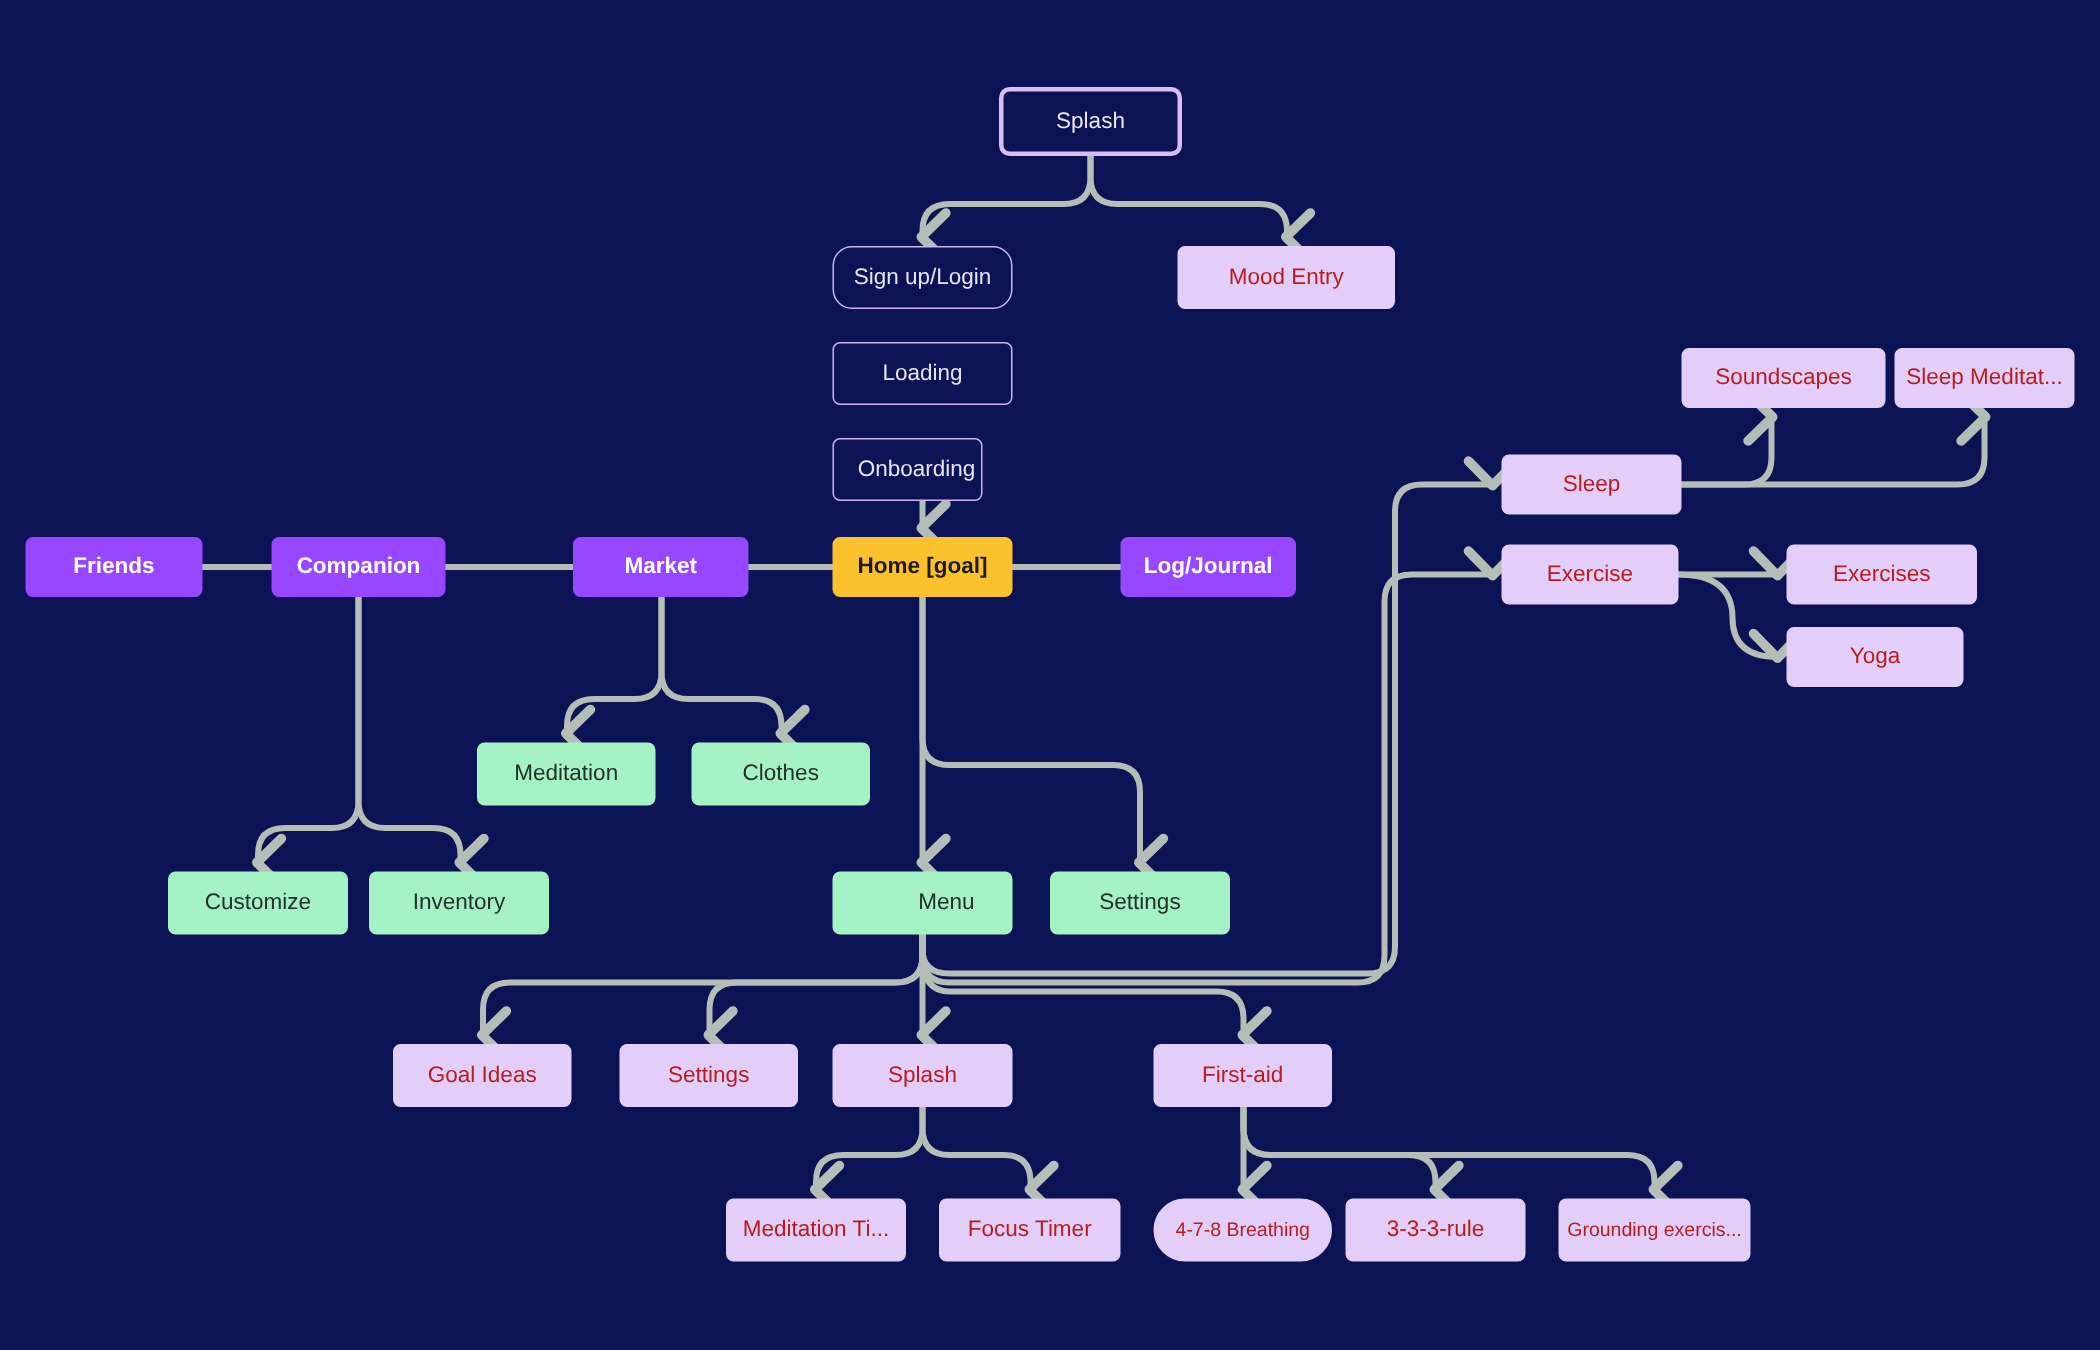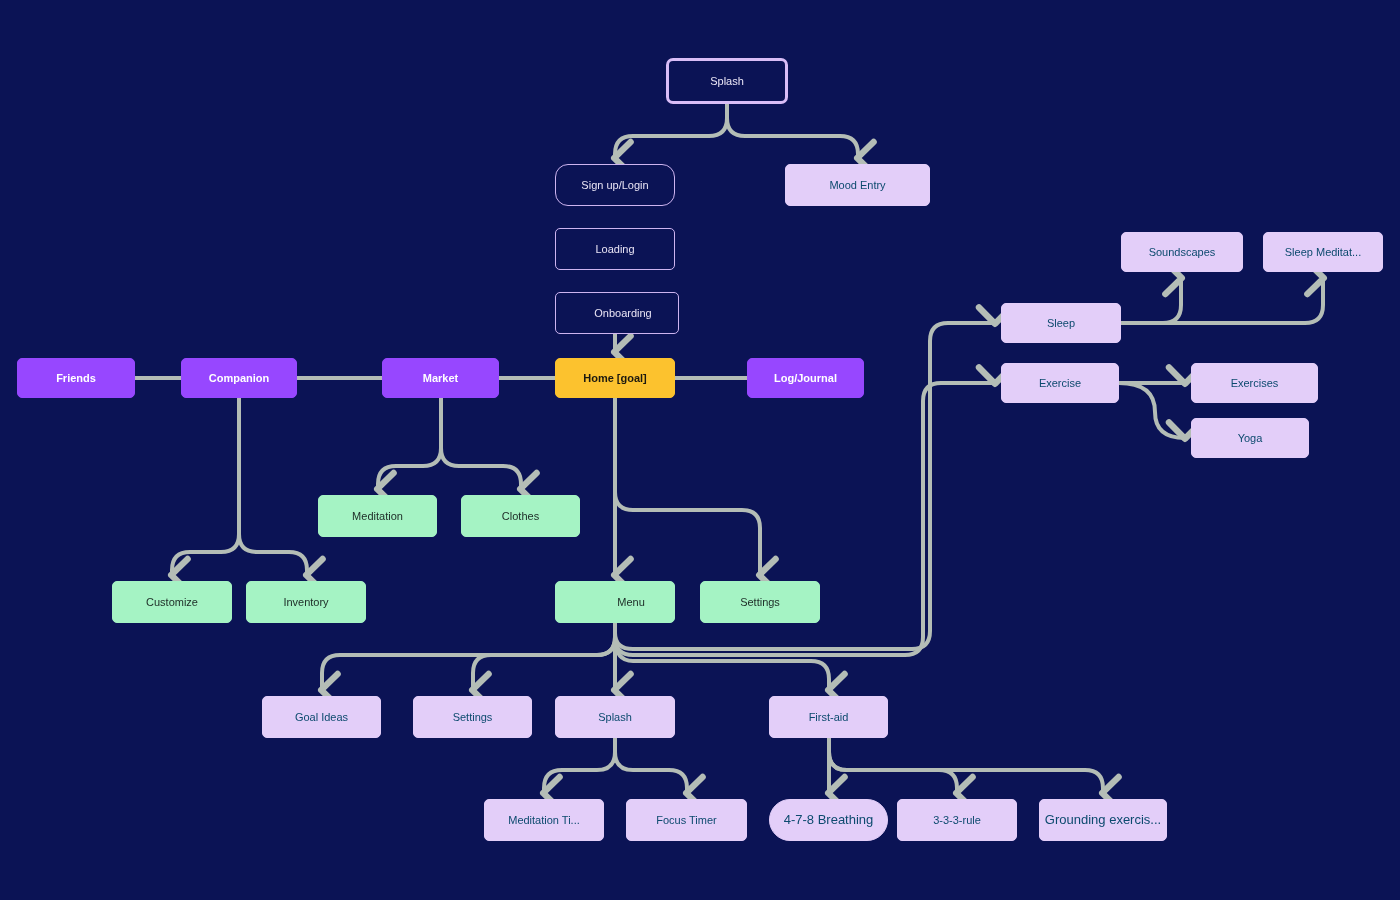--- a/index.html
+++ b/index.html
@@ -26,41 +26,41 @@
     pointer-events: none;
   }
   .node {
     position: absolute;
     box-sizing: border-box;
     display: flex;
     align-items: center;
     justify-content: center;
     text-align: center;
     border-radius: 5px;
-    font-size: 11px;
+    font-size: 15px;
     line-height: 1.15;
     white-space: nowrap;
     overflow: hidden;
     z-index: 5;
   }
   
   .n-outline {
     background: #0b1355;
     border: 1px solid #cdb4f0;
     color: #e9e4f5;
   }
   .n-outline-strong {
     background: #0b1355;
     border: 3px solid #d9bdf7;
     color: #ece7f7;
     border-radius: 7px;
   }
   .n-lilac {
     background: #e3cef9;
-    color: #0c4a6e;
+    color: #b91c1c;
     border: 1px solid #e3cef9;
   }
   .n-green {
     background: #a5f3c4;
     color: #20302a;
     border: 1px solid #a5f3c4;
   }
   .n-purple {
     background: #9747ff;
     color: #ffffff;
@@ -136,21 +136,21 @@
       </div>
       <div class="node n-outline" style="left: 555px; top: 164px; width: 120px; height: 42px; border-radius: 13px;">
         <span>Sign up/Login</span>
       </div>
       <div class="node n-lilac" style="left: 785px; top: 164px; width: 145px; height: 42px;">
         <span>Mood Entry</span>
       </div>
       <div class="node n-outline" style="left: 555px; top: 228px; width: 120px; height: 42px;">
         <span>Loading</span>
       </div>
-      <div class="node n-outline" style="left: 555px; top: 292px; width: 124px; height: 42px; padding-left: 12px;">
+      <div class="node n-outline" style="left: 555px; top: 292px; width: 100px; height: 42px; padding-left: 12px;">
         <span>Onboarding</span>
       </div>
       <div class="node n-purple" style="left: 17px; top: 358px; width: 118px; height: 40px;">
         <span>Friends</span>
       </div>
       <div class="node n-purple" style="left: 181px; top: 358px; width: 116px; height: 40px;">
         <span>Companion</span>
       </div>
       <div class="node n-purple" style="left: 382px; top: 358px; width: 117px; height: 40px;">
         <span>Market</span>
@@ -160,21 +160,21 @@
       </div>
       <div class="node n-purple" style="left: 747px; top: 358px; width: 117px; height: 40px;">
         <span>Log/Journal</span>
       </div>
       <div class="node n-lilac" style="left: 1001px; top: 303px; width: 120px; height: 40px;">
         <span>Sleep</span>
       </div>
       <div class="node n-lilac" style="left: 1001px; top: 363px; width: 118px; height: 40px;">
         <span>Exercise</span>
       </div>
-      <div class="node n-lilac" style="left: 1121px; top: 232px; width: 122px; height: 40px;">
+      <div class="node n-lilac" style="left: 1121px; top: 232px; width: 136px; height: 40px;">
         <span>Soundscapes</span>
       </div>
       <div class="node n-lilac" style="left: 1263px; top: 232px; width: 120px; height: 40px;">
         <span>Sleep Meditat...</span>
       </div>
       <div class="node n-lilac" style="left: 1191px; top: 363px; width: 127px; height: 40px;">
         <span>Exercises</span>
       </div>
       <div class="node n-lilac" style="left: 1191px; top: 418px; width: 118px; height: 40px;">
         <span>Yoga</span>

